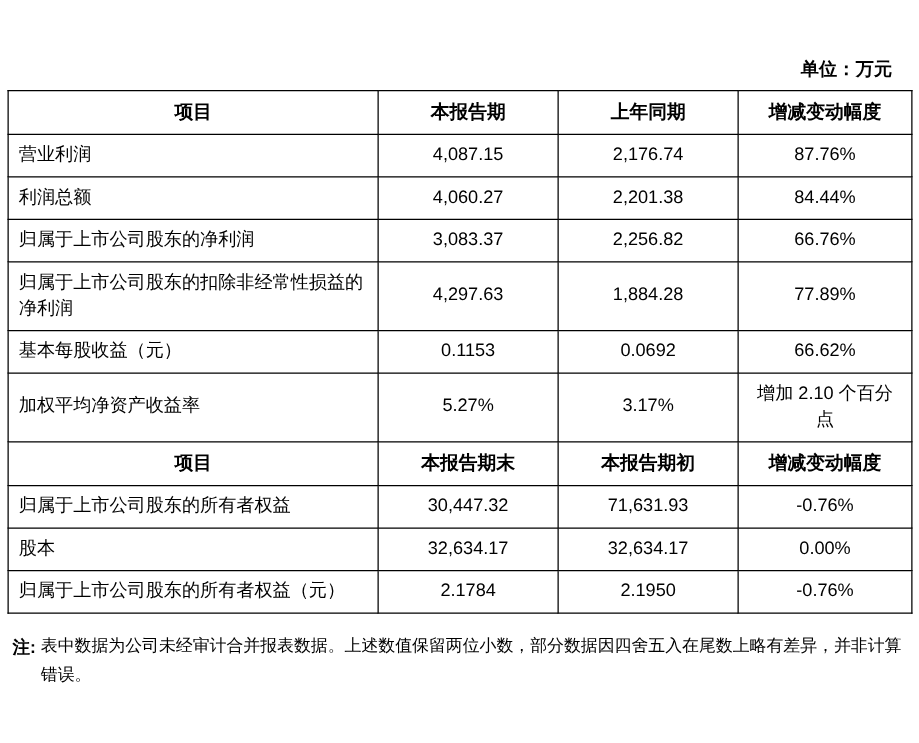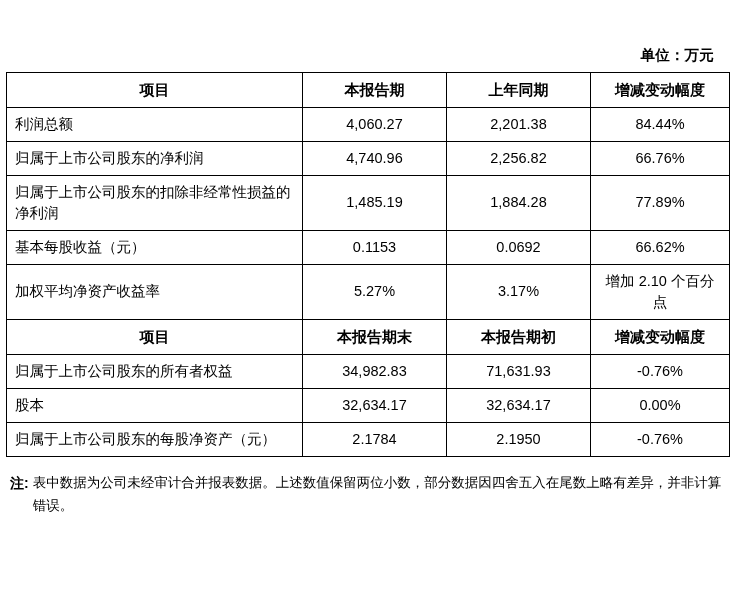--- a/index.html
+++ b/index.html
@@ -97,34 +97,40 @@
         <col class="col-c">
     </colgroup>
     <tbody>
       <tr class="hdr">
         <td>项目</td>
         <td>本报告期</td>
         <td>上年同期</td>
         <td>增减变动幅度</td>
       </tr>
       <tr>
+        <td class="lbl">营业利润</td>
+        <td class="num">4,087.15</td>
+        <td class="num">2,176.74</td>
+        <td class="num">87.76%</td>
+      </tr>
+      <tr>
         <td class="lbl">利润总额</td>
         <td class="num">4,060.27</td>
         <td class="num">2,201.38</td>
         <td class="num">84.44%</td>
       </tr>
       <tr class="tall">
         <td class="lbl">归属于上市公司股东的净利润</td>
-        <td class="num">4,740.96</td>
+        <td class="num">3,083.37</td>
         <td class="num">2,256.82</td>
         <td class="num">66.76%</td>
       </tr>
       <tr class="tall">
         <td class="lbl">归属于上市公司股东的扣除非经常性损益的净利润</td>
-        <td class="num">1,485.19</td>
+        <td class="num">4,297.63</td>
         <td class="num">1,884.28</td>
         <td class="num">77.89%</td>
       </tr>
       <tr>
         <td class="lbl">基本每股收益（元）</td>
         <td class="num">0.1153</td>
         <td class="num">0.0692</td>
         <td class="num">66.62%</td>
       </tr>
       <tr>
@@ -135,32 +141,32 @@
       </tr>
 
       <tr class="hdr">
         <td>项目</td>
         <td>本报告期末</td>
         <td>本报告期初</td>
         <td>增减变动幅度</td>
       </tr>
       <tr class="tall">
         <td class="lbl">归属于上市公司股东的所有者权益</td>
-        <td class="num">34,982.83</td>
+        <td class="num">30,447.32</td>
         <td class="num">71,631.93</td>
         <td class="num">-0.76%</td>
       </tr>
       <tr class="tall">
         <td class="lbl">股本</td>
         <td class="num">32,634.17</td>
         <td class="num">32,634.17</td>
         <td class="num">0.00%</td>
       </tr>
       <tr class="tall">
-        <td class="lbl">归属于上市公司股东的每股净资产（元）</td>
+        <td class="lbl">归属于上市公司股东的所有者权益（元）</td>
         <td class="num">2.1784</td>
         <td class="num">2.1950</td>
         <td class="num">-0.76%</td>
       </tr>
     </tbody>
   </table>
 
   <div class="note">
     <span class="note-label">注:</span>
     <span class="note-body">表中数据为公司未经审计合并报表数据。上述数值保留两位小数，部分数据因四舍五入在尾数上略有差异，并非计算错误。</span>

